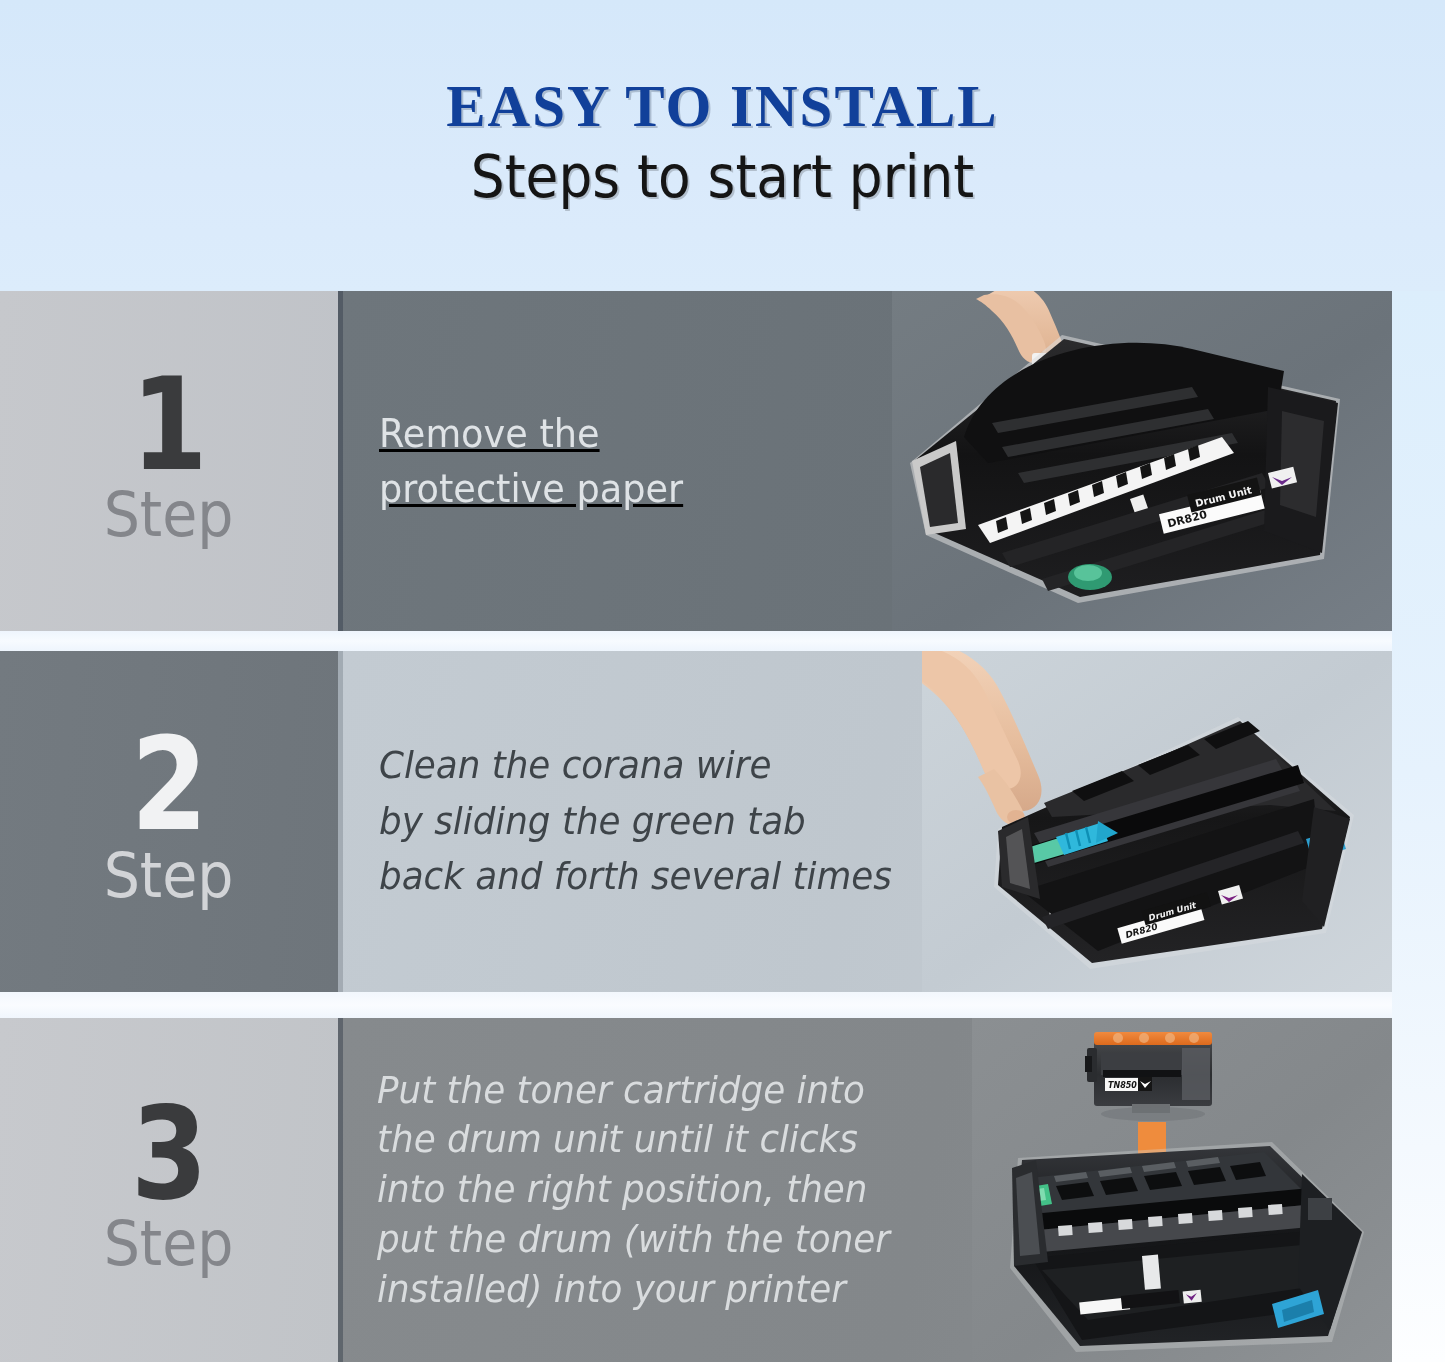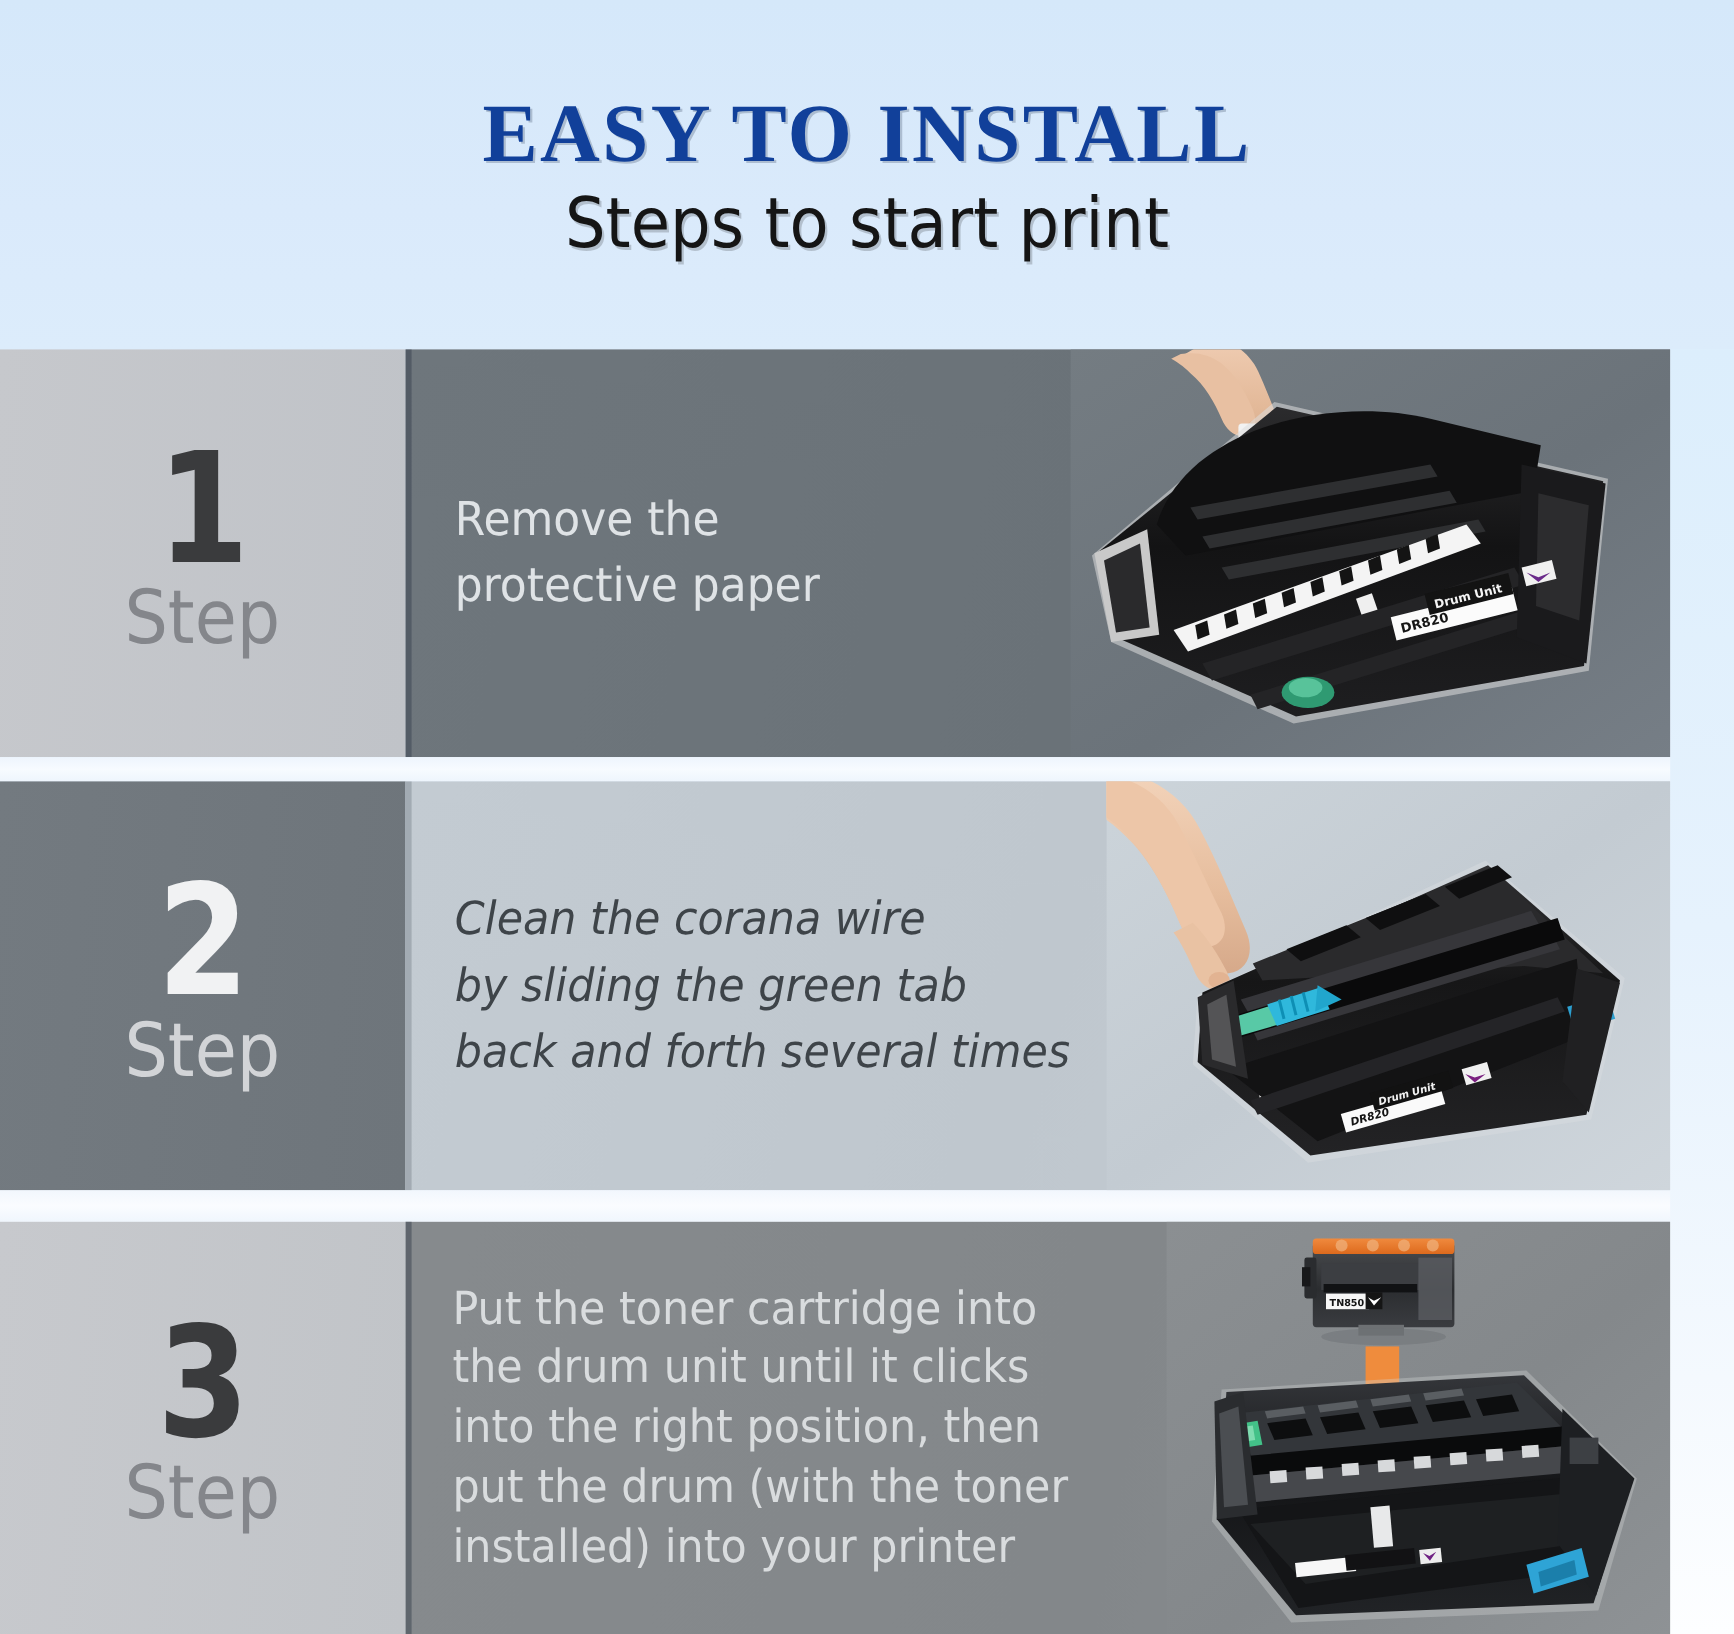--- a/index.html
+++ b/index.html
@@ -25,21 +25,21 @@
     width: 1445px;
     height: 291px;
     background: linear-gradient(180deg, #d5e8fa 0%, #daeafb 60%, #dcecfb 100%);
     text-align: center;
   }
   .title {
     margin: 0;
     padding-top: 78px;
     font-family: "Liberation Serif", "DejaVu Serif", serif;
     font-weight: 700;
-    font-size: 69px;
+    font-size: 59px;
     line-height: 0.96;
     letter-spacing: 2px;
     color: #11409a;
     text-shadow: 2px 2px 0 rgba(20,30,60,0.22);
   }
   .subtitle {
     margin: 0;
     padding-top: 12px;
     font-family: "DejaVu Sans", sans-serif;
     font-weight: 400;
@@ -105,21 +105,21 @@
     z-index: 3;
     position: relative;
     transform: scaleX(0.94);
     transform-origin: left center;
   }
 
   
   #row-1 .num-panel { background: linear-gradient(95deg, #c6c8cc 0%, #c0c3c8 100%); }
   #row-1 .big-number { color: #3a3b3d; }
   #row-1 .step-word  { color: #84868b; }
-  #row-1 .body-panel { background: linear-gradient(100deg, #6e767c 0%, #6a7278 55%, #707880 100%); }
+  #row-1 .body-panel { background: linear-gradient(100deg, #6e767c 0%, #6a7278 55%, #707880 100%); text-decoration: underline; }
   #row-1 .instruction {
     color: #dfe3e6; font-size: 39px; line-height: 1.42;
     margin-left: 36px; max-width: 560px;
   }
 
   
   #row-2 .num-panel { background: linear-gradient(95deg, #737a80 0%, #6e757b 100%); }
   #row-2 .big-number { color: #f1f2f3; }
   #row-2 .step-word  { color: #d2d4d7; }
   #row-2 .body-panel {
@@ -129,21 +129,21 @@
   }
   #row-2 .instruction {
     color: #3e4449; font-size: 38px; line-height: 1.46;
     margin-left: 36px; max-width: 620px;
   }
 
   
   #row-3 .num-panel { background: linear-gradient(95deg, #c7c9cd 0%, #c1c4c8 100%); }
   #row-3 .big-number { color: #3a3b3d; }
   #row-3 .step-word  { color: #84868b; }
-  #row-3 .body-panel { background: linear-gradient(100deg, #868a8d 0%, #83878a 55%, #8a8e91 100%); }
+  #row-3 .body-panel { background: linear-gradient(100deg, #868a8d 0%, #83878a 55%, #8a8e91 100%); font-style: italic; }
   #row-3 .instruction {
     color: #d9dcde; font-size: 38px; line-height: 1.31;
     margin-left: 34px; max-width: 640px;
   }
 
   
   .photo {
     position: absolute;
     right: 0;
     top: 0;

